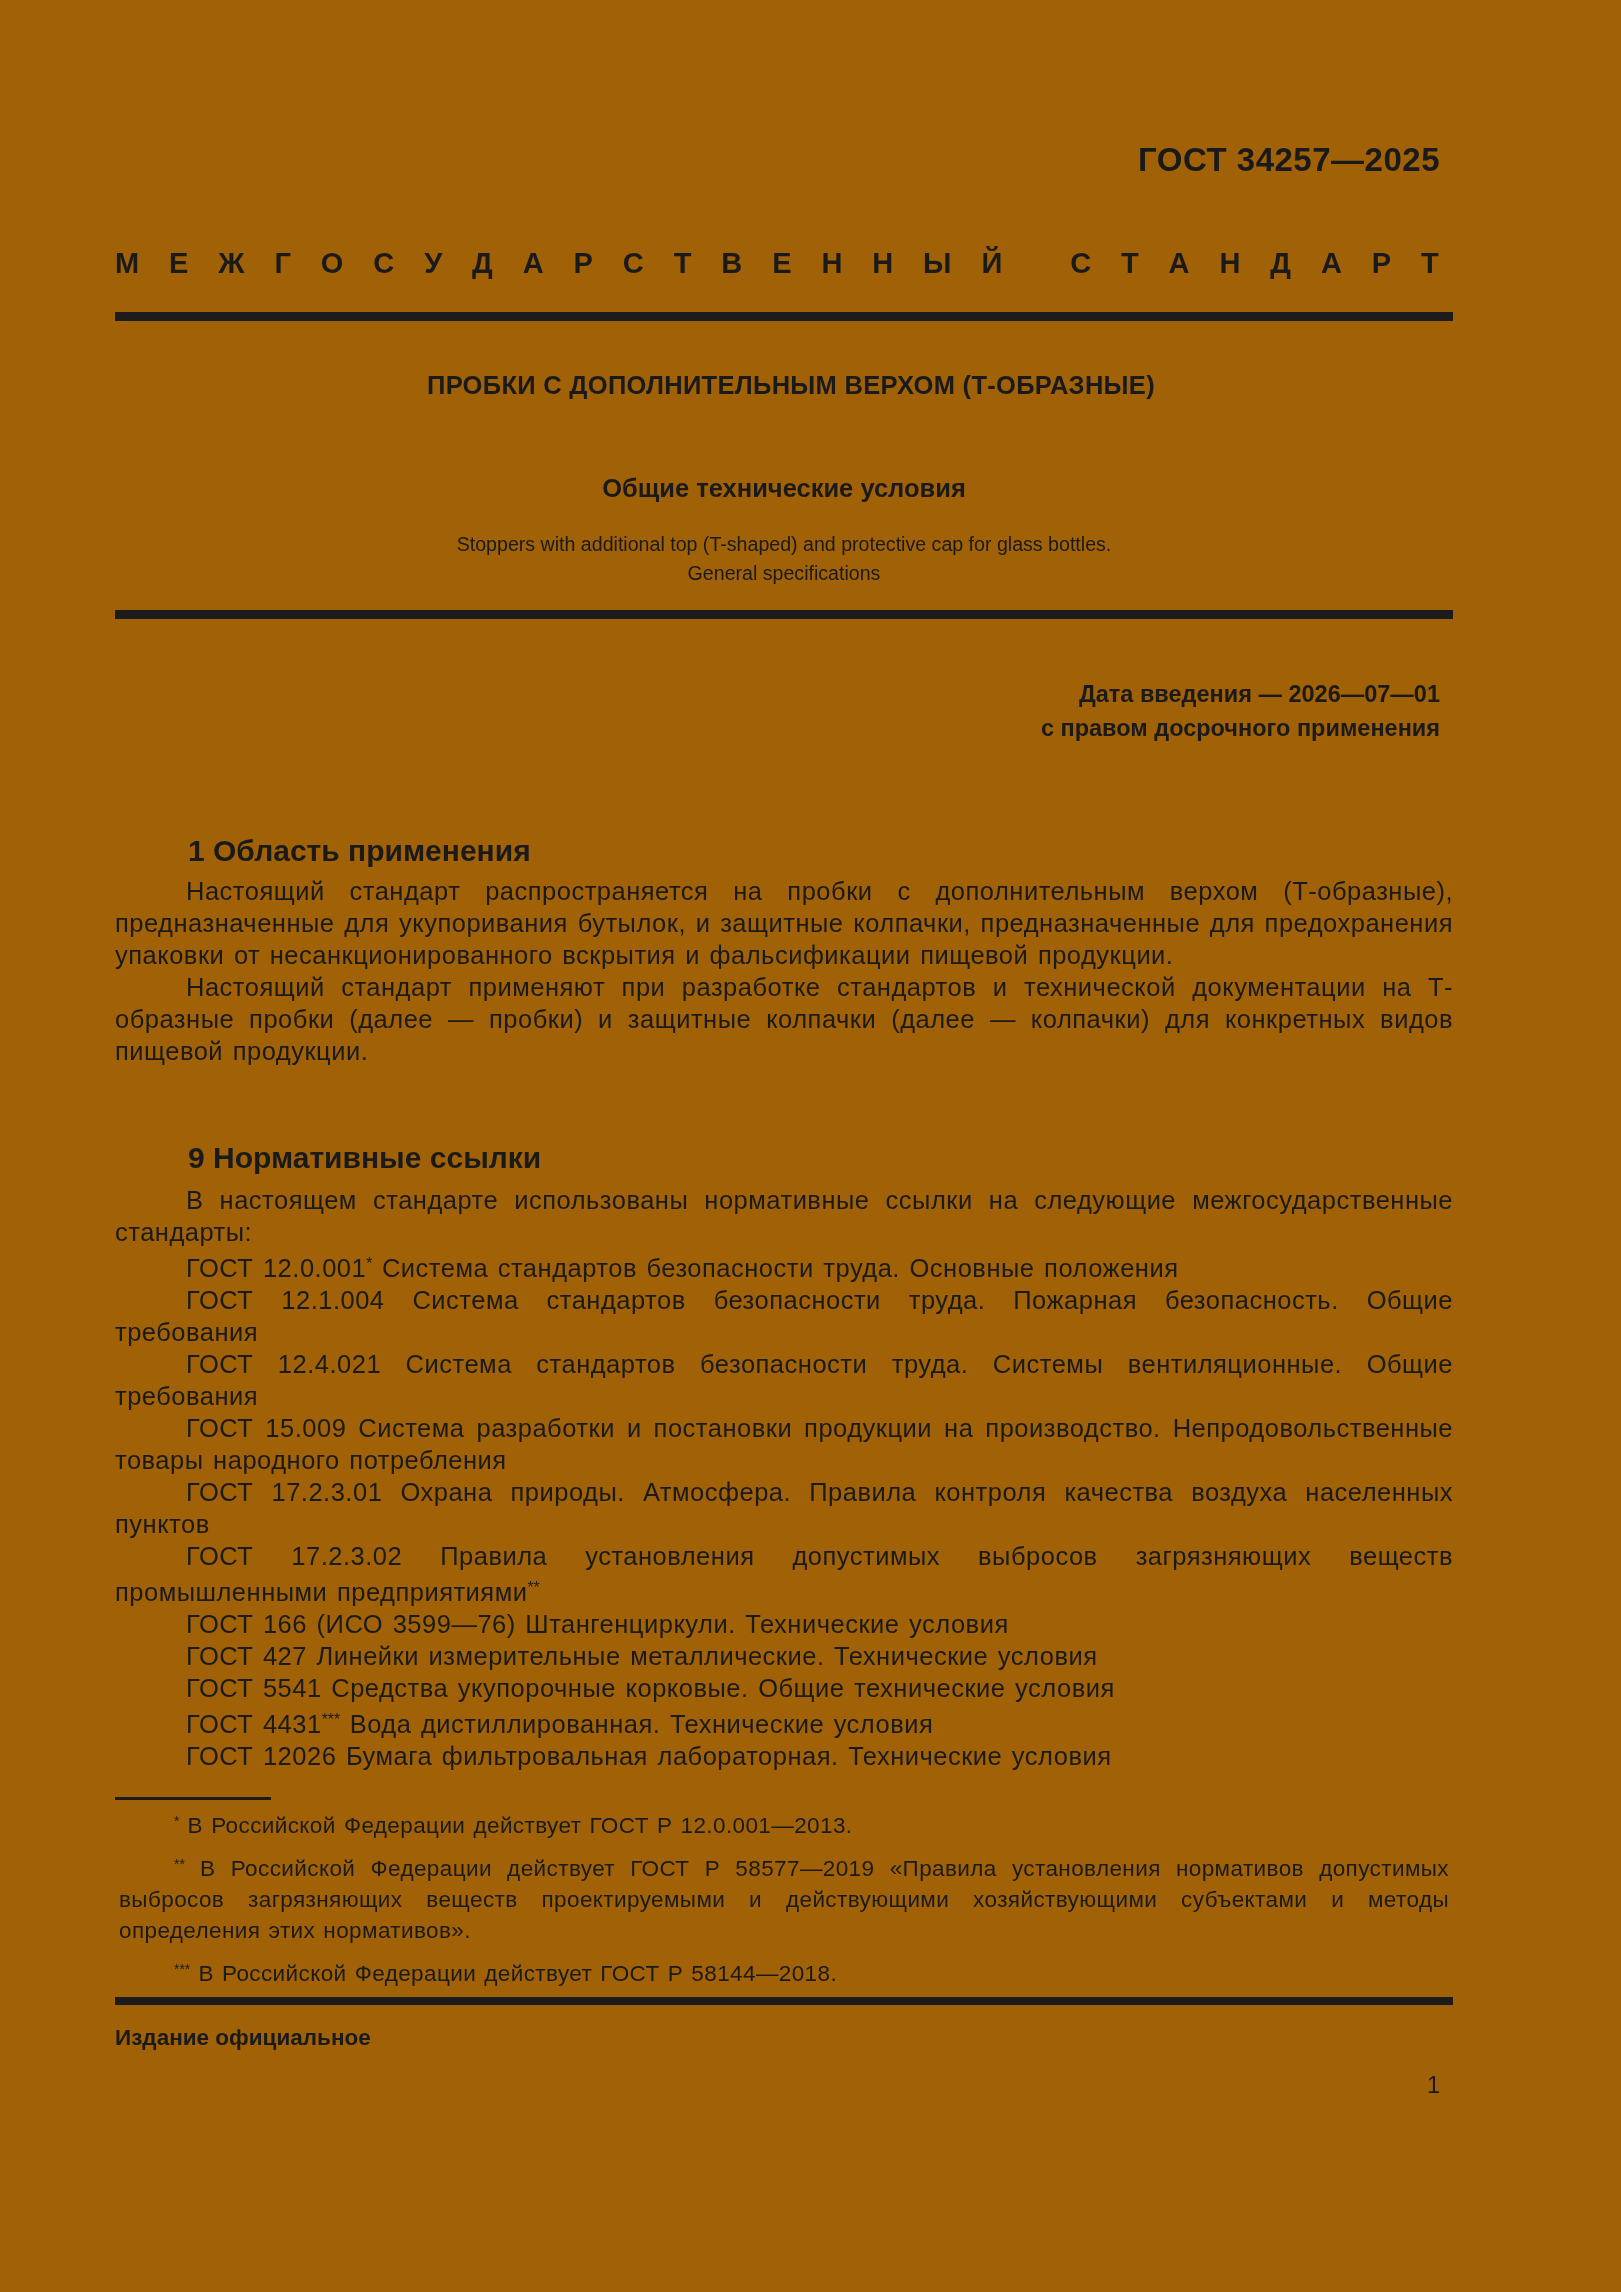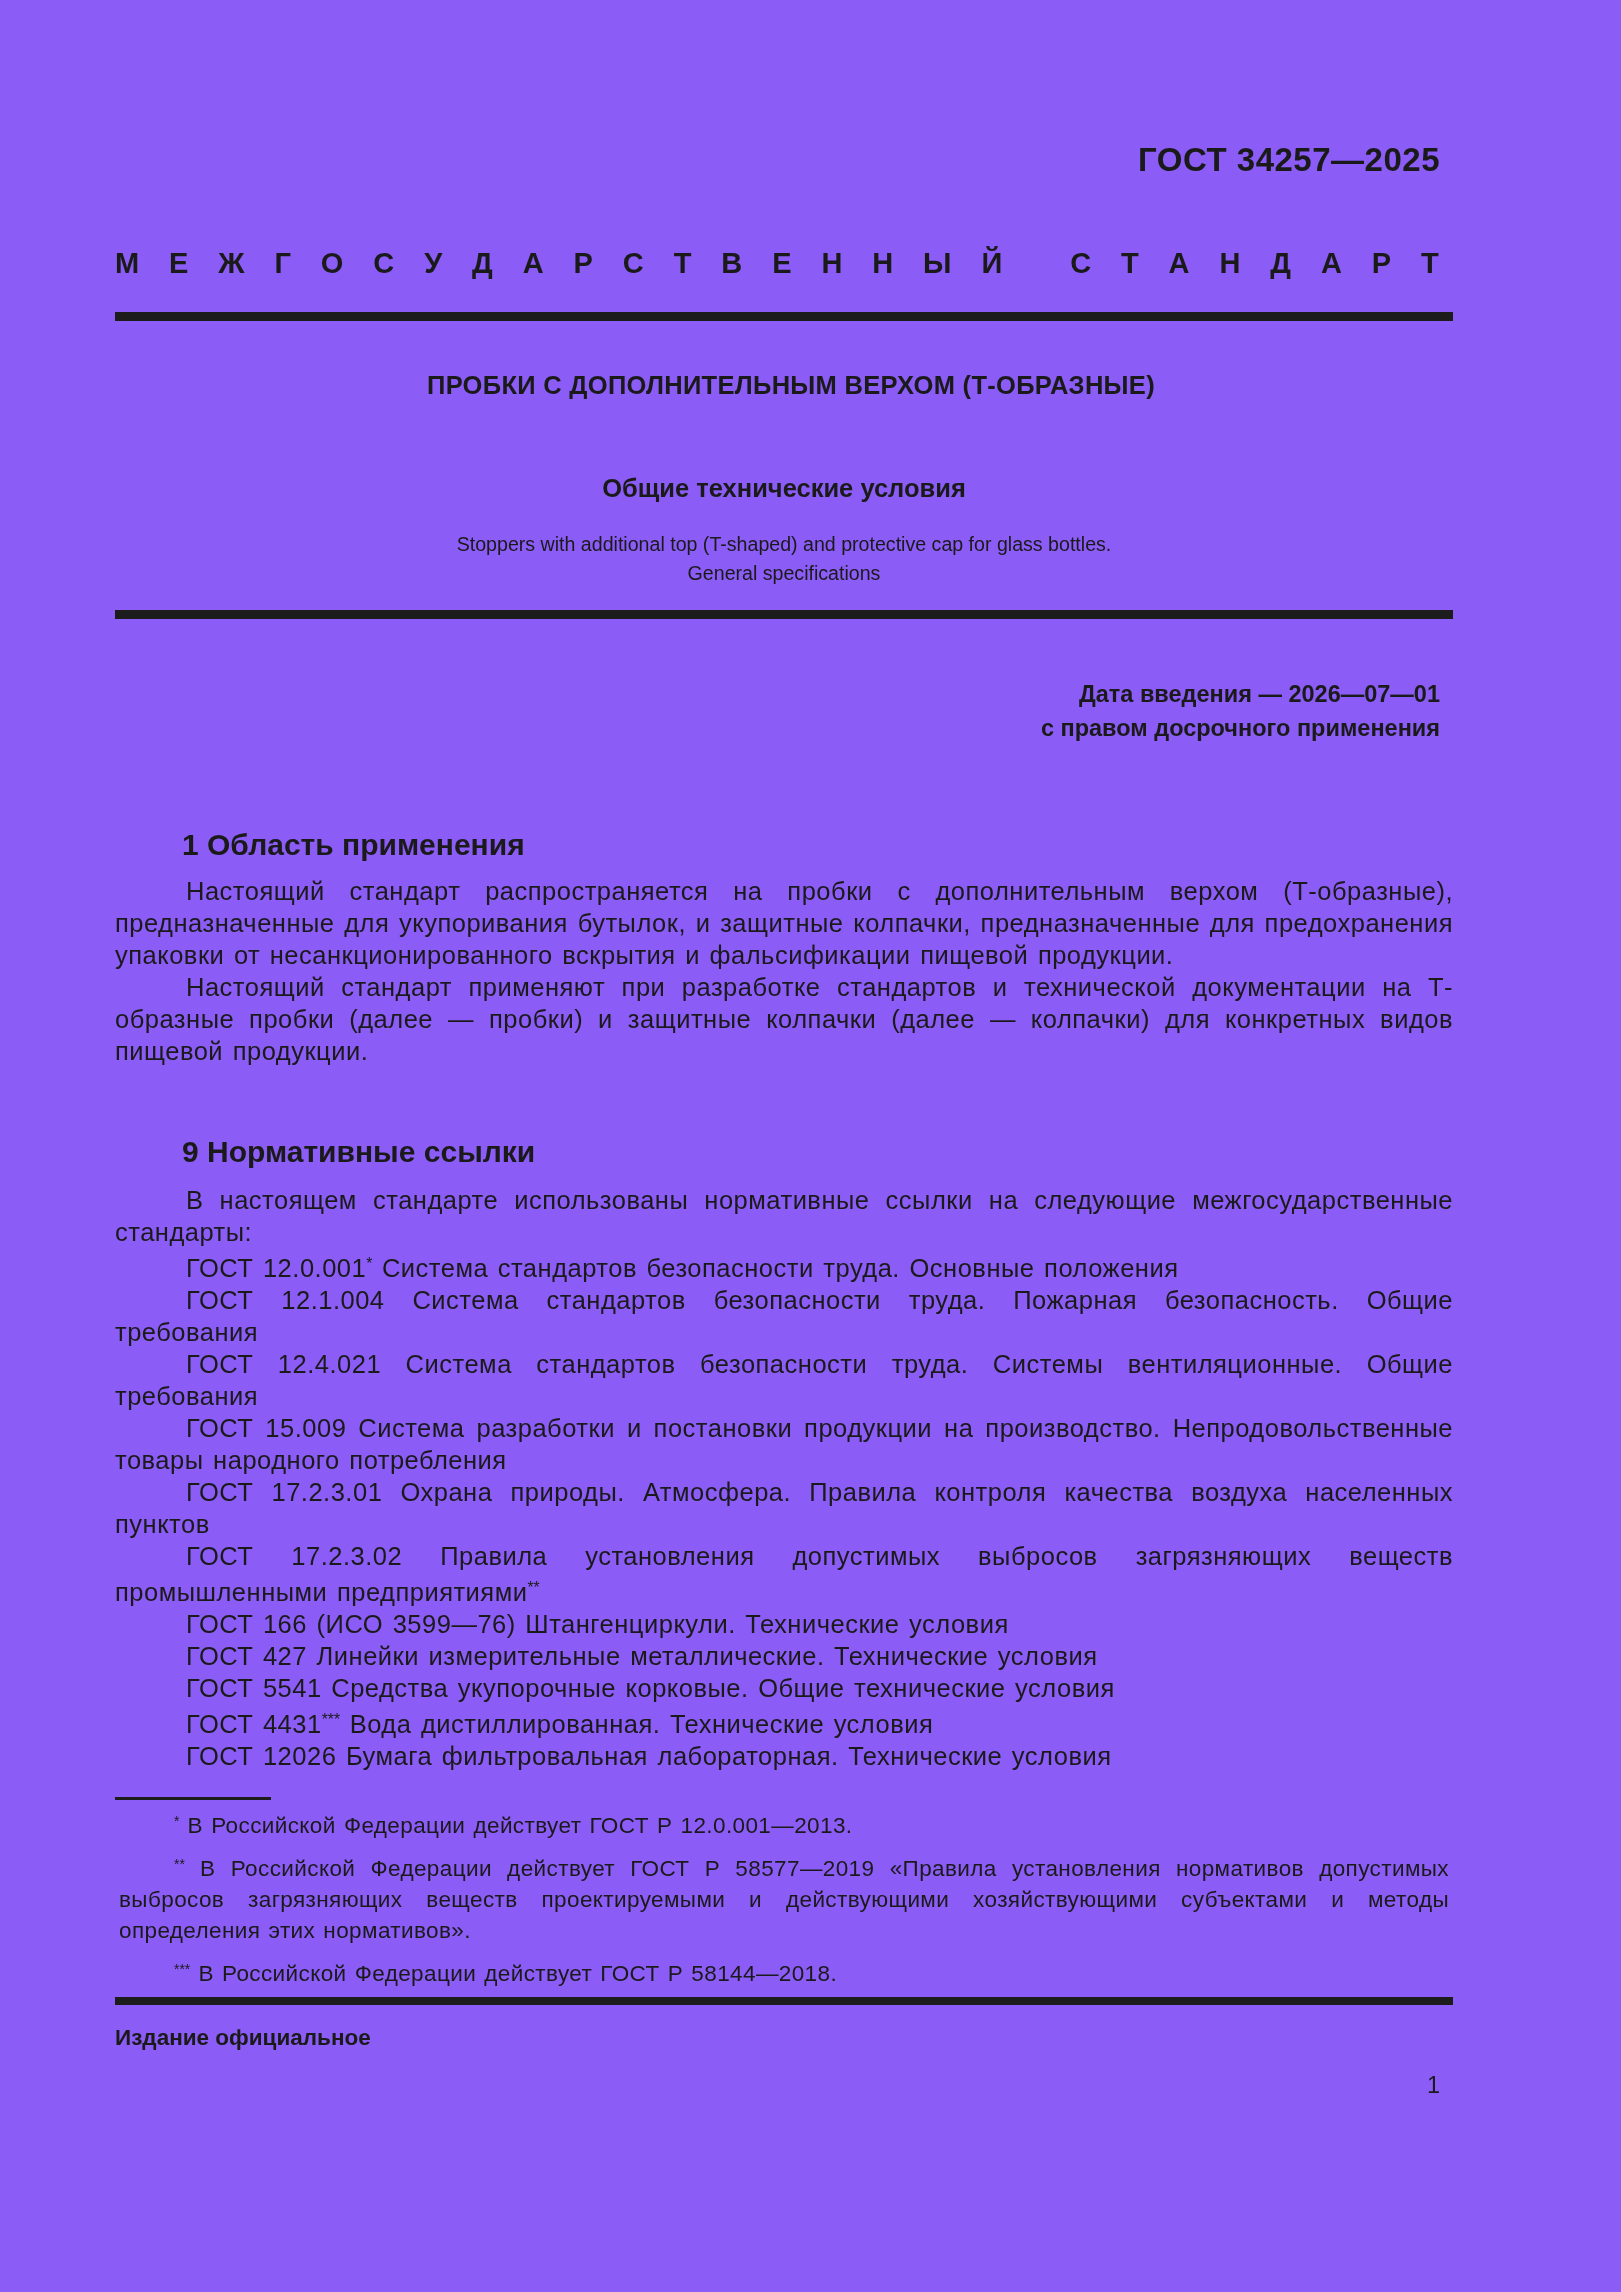--- a/index.html
+++ b/index.html
@@ -6,21 +6,21 @@
   body {
     width: 1621px; height: 2293px;
     background: #ffffff;
     font-family: "Liberation Sans", sans-serif;
     color: #1a1a1a;
     overflow: hidden;
   }
   .page {
     position: relative;
     width: 1621px; height: 2293px;
-    background: #8b5cf6;
+    background: #a16207;
   }
   .abs { position: absolute; }
 
   .doc-code {
     top: 140px; right: 181px;
     font-size: 33px; font-weight: bold; line-height: 39px;
     letter-spacing: 0.5px;
   }
   .banner {
     top: 246px; left: 115px; right: 182px;
@@ -52,21 +52,21 @@
   }
   .date-block {
     top: 677px; right: 181px; left: 115px;
     text-align: right;
     font-size: 23.5px; font-weight: bold; line-height: 34px;
   }
 
   .section-heading {
     left: 170px; right: 168px;
     font-size: 30px; font-weight: bold; line-height: 35px;
-    margin: 12px;
+    margin: 18px;
   }
   .h-sec1 { top: 815px; }
   .h-sec2 { top: 1122px; }
 
   .text-block {
     left: 115px; right: 168px;
     font-size: 25.5px; line-height: 32px;
     text-align: justify;
     letter-spacing: 0.5px; word-spacing: 2px;
   }

